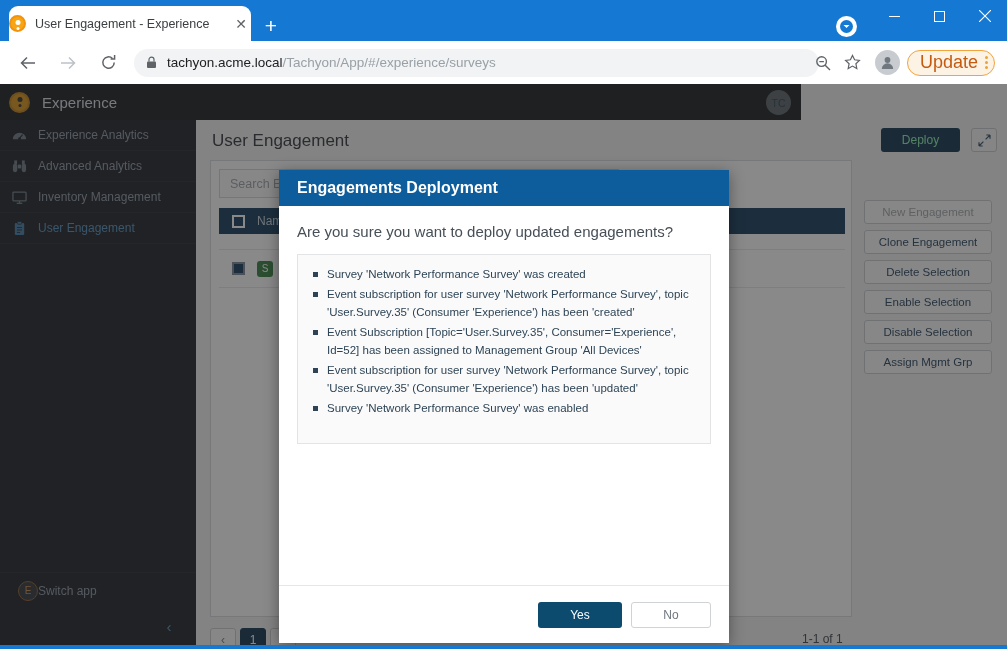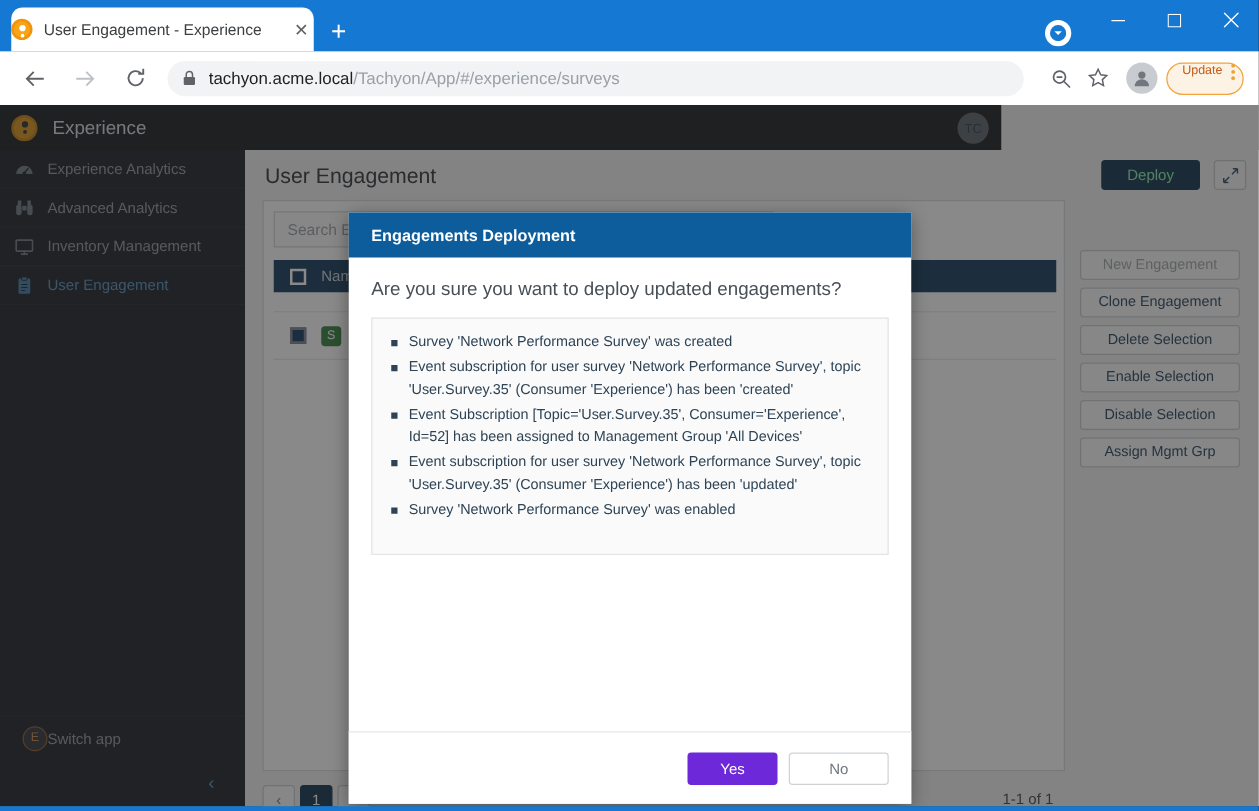--- a/index.html
+++ b/index.html
@@ -98,22 +98,22 @@
   #omnibox-url b { color: #202124; font-weight: normal; }
   #tb-right { position: absolute; right: 6px; top: 0; height: 43px; display: flex; align-items: center; }
   .tbicon { width: 30px; height: 30px; display: flex; align-items: center; justify-content: center; color: #5f6368; }
   #avatar-btn {
     width: 25px; height: 25px; border-radius: 50%; background: #c8ccd0;
     display: flex; align-items: center; justify-content: center; margin: 0 7px;
   }
   #update-btn {
     height: 26px; border: 1px solid #f2a33c; border-radius: 13px;
     background: #fdf3e5; color: #c55a11;
-    display: flex; padding: 0 6px 0 12px;
-    font-size: 10px; margin-right: 6px;
+    display: flex; align-items: center; padding: 0 6px 0 12px;
+    font-size: 18px; margin-right: 6px;
   }
   #update-kebab { margin-left: 7px; display: flex; flex-direction: column; gap: 2px; }
   #update-kebab i { width: 3px; height: 3px; border-radius: 50%; background: #e8a33d; display: block; }
 
   
   #viewport {
     position: absolute; left: 0; top: 84px; width: 1007px; height: 561px;
     background: #f2f2f2; overflow: hidden;
   }
   #scrollbar-bottom {
@@ -271,21 +271,21 @@
 
   
   #modal {
     position: absolute; left: 279px; top: 86px; width: 450px; height: 473px;
     background: #ffffff;
     box-shadow: 0 3px 14px rgba(0,0,0,0.4);
   }
   #modal-header {
     height: 36px; background: #0d5c9c; color: #ffffff;
     display: flex; align-items: center; padding: 0 18px;
-    font-size: 13px; font-weight: bold;
+    font-size: 16px; font-weight: bold;
   }
   #modal-body { padding: 17px 18px 0 18px; }
   #modal-question {
     font-size: 15px; color: #474f57; margin-bottom: 14px;
   }
   #modal-subtitle {
     font-size: 12px; color: #2e3943; line-height: 1.55; margin-bottom: 13px;
   }
   #modal-subtitle b { font-weight: bold; }
   #change-list {
@@ -301,21 +301,21 @@
     content: ""; position: absolute; left: 1px; top: 6px;
     width: 5px; height: 5px; background: #2e4456;
   }
   #modal-footer {
     position: absolute; left: 0; bottom: 0; width: 450px; height: 58px;
     border-top: 1px solid #e4e6e8; background: #ffffff;
     display: flex; align-items: center; justify-content: flex-end;
     padding-right: 18px; gap: 9px;
   }
   #btn-yes {
-    width: 72px; height: 26px; background: #6d28d9; color: #ffffff;
+    width: 84px; height: 26px; background: #0c4a6e; color: #ffffff;
     border-radius: 3px; font-size: 12px;
     display: flex; align-items: center; justify-content: center;
   }
   #btn-no {
     width: 80px; height: 26px; background: #ffffff; color: #6f767d;
     border: 1px solid #d0d3d6; border-radius: 3px; font-size: 12px;
     display: flex; align-items: center; justify-content: center;
   }
 </style>
 </head>

